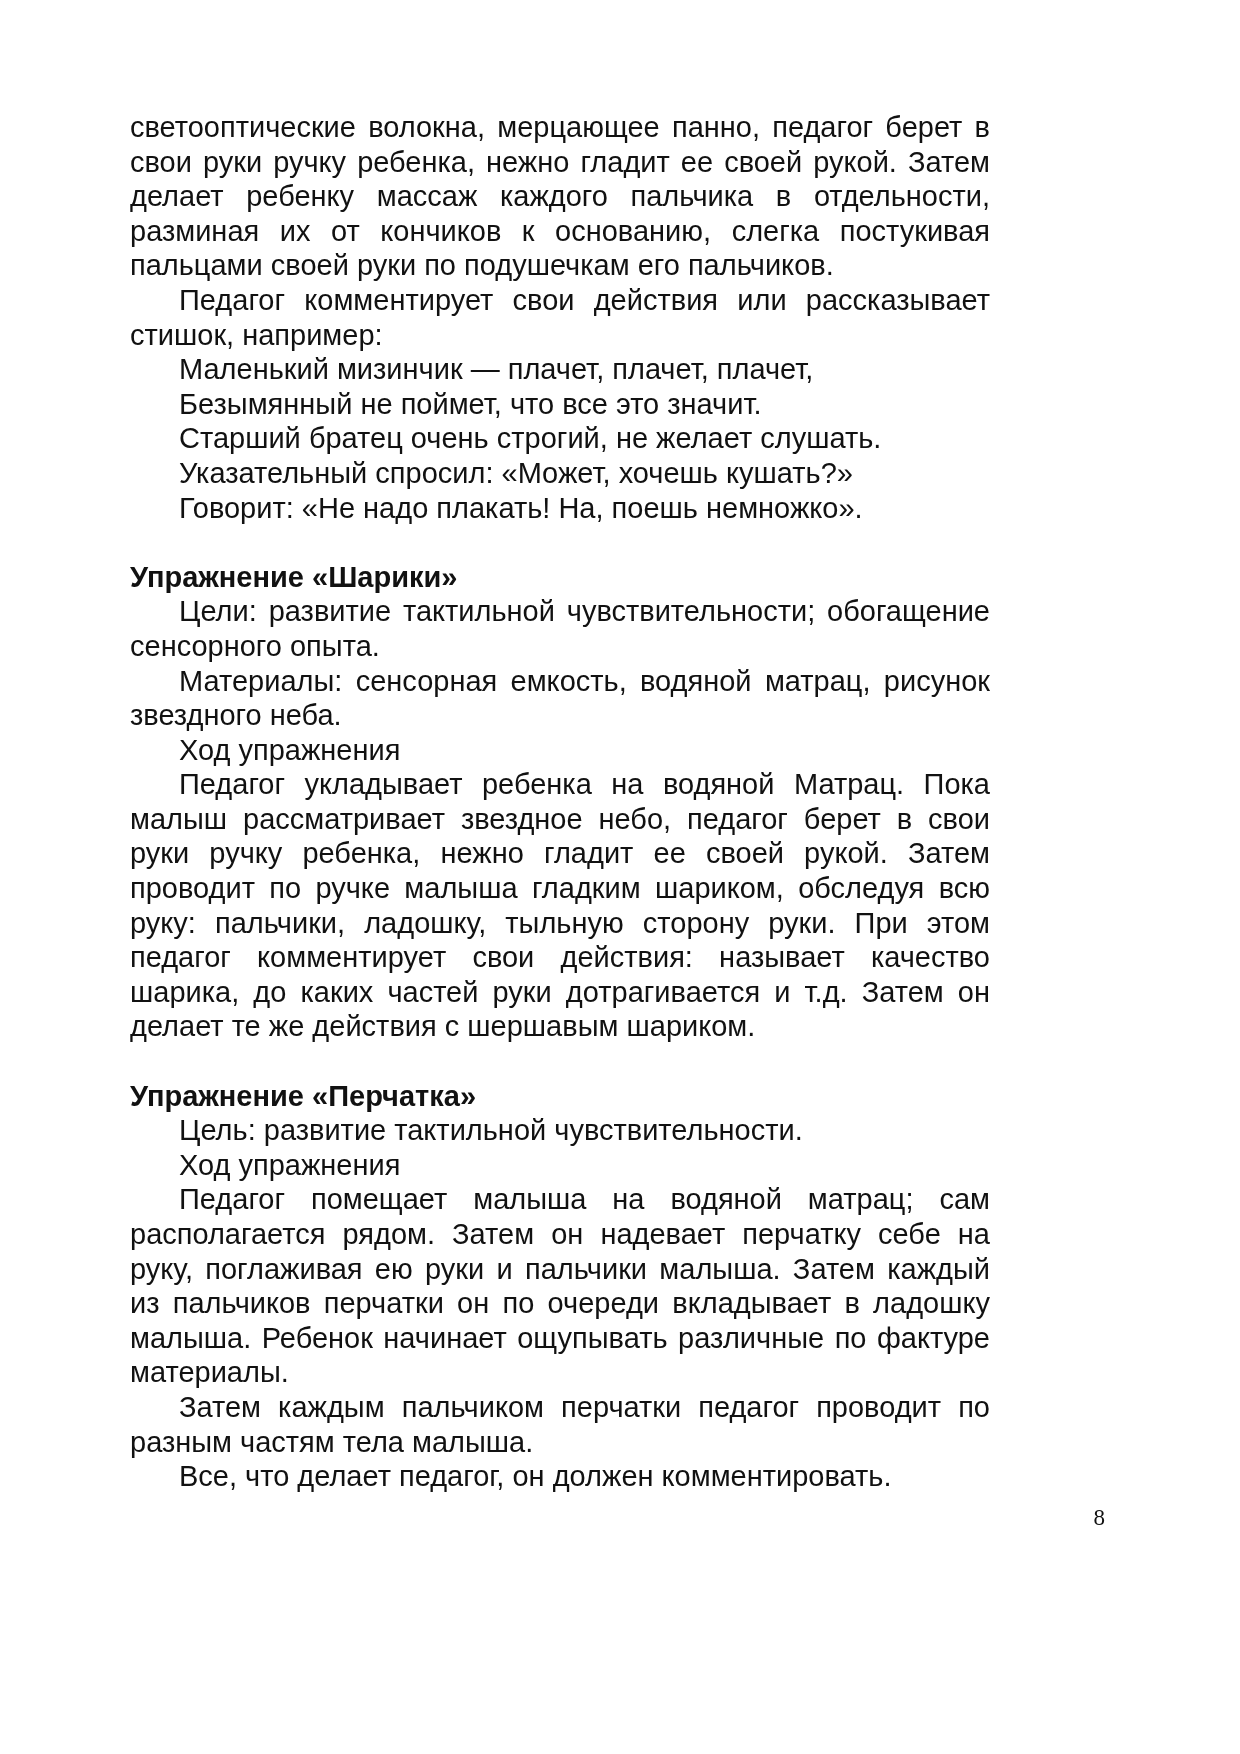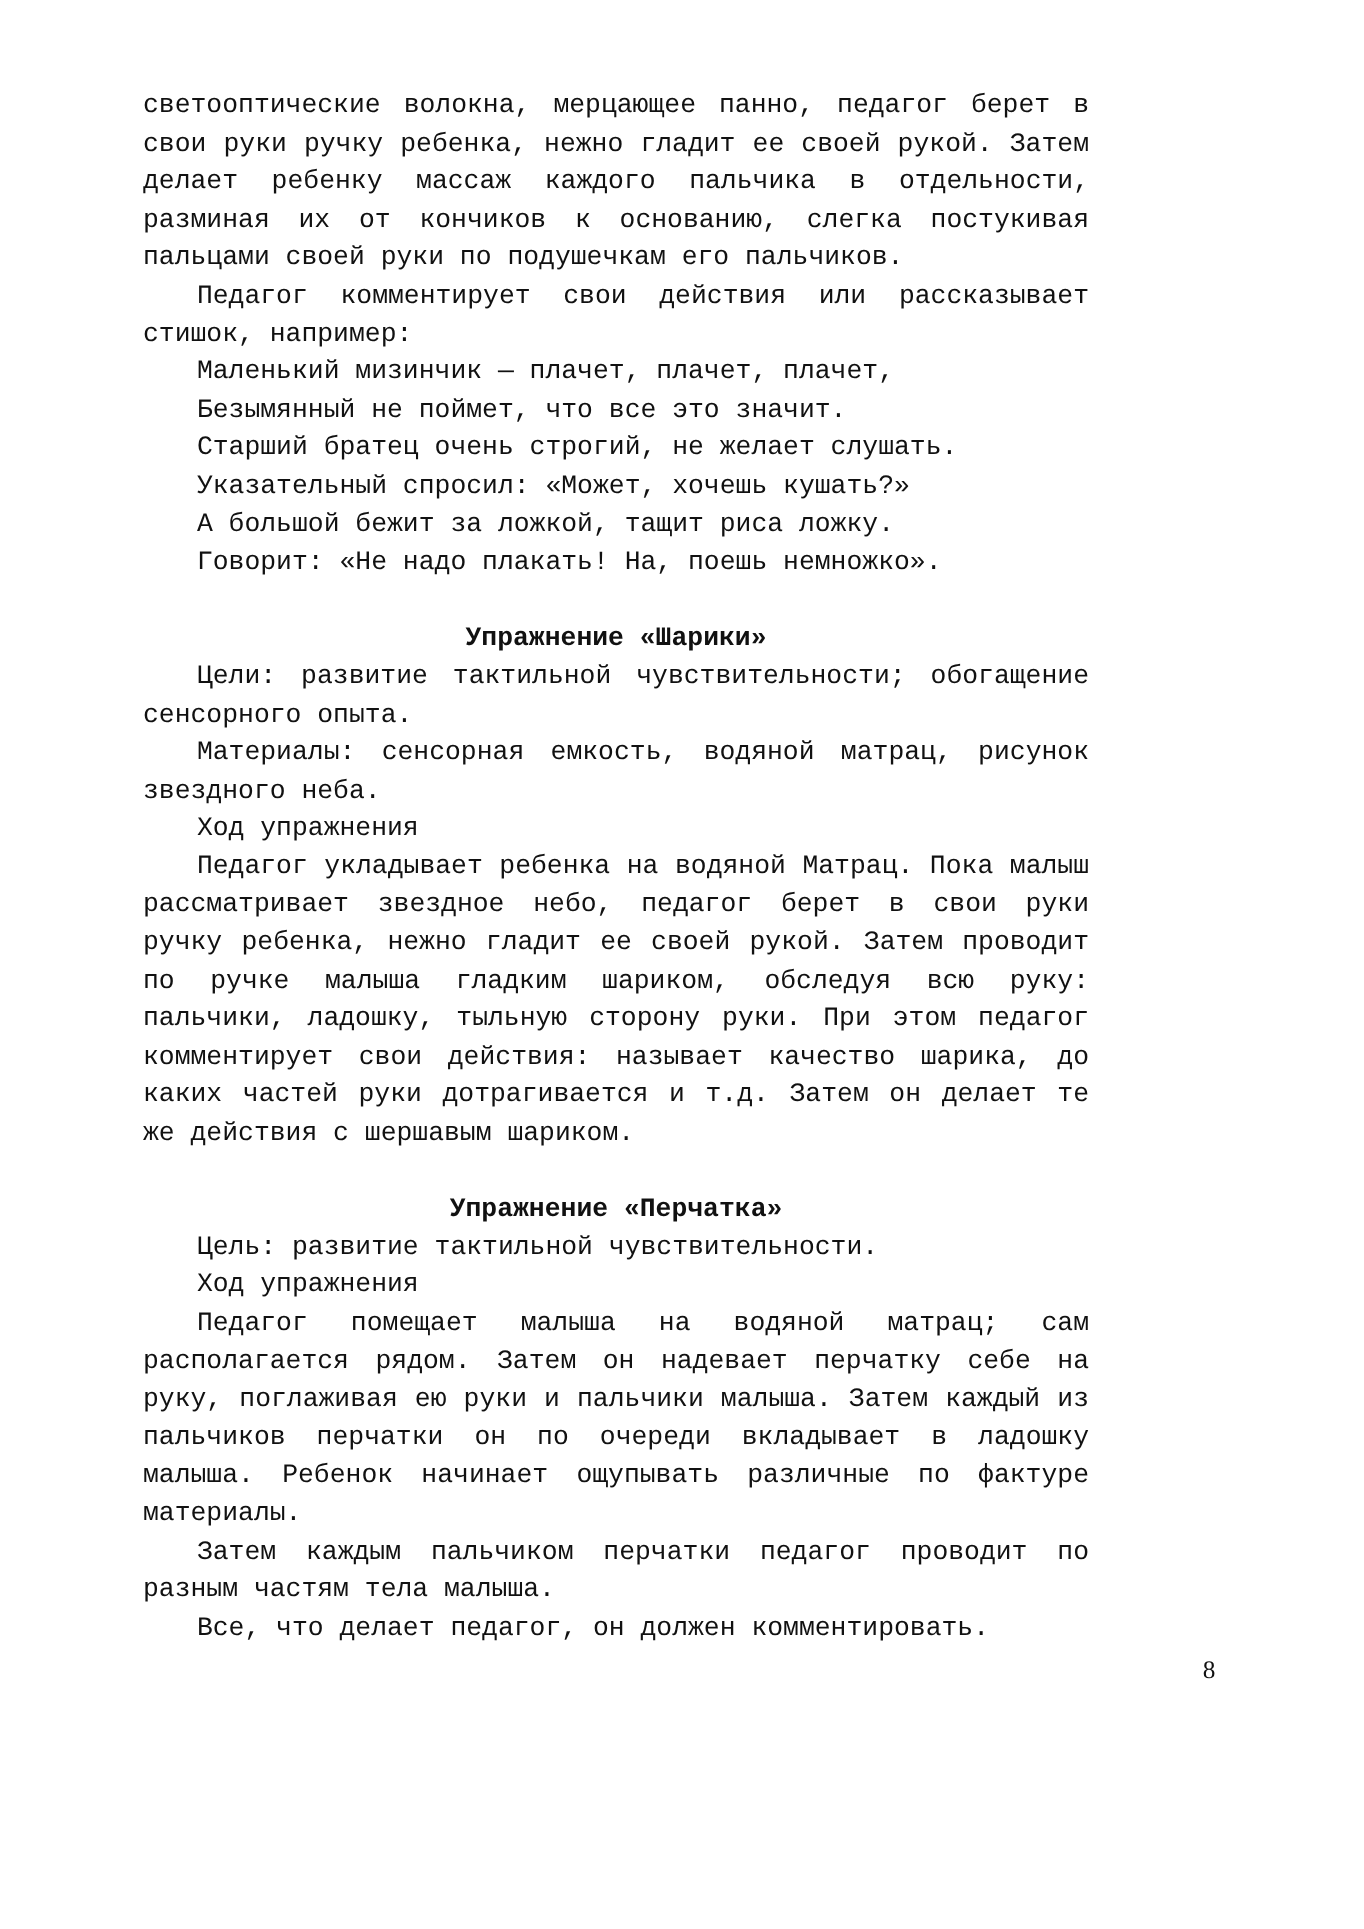--- a/index.html
+++ b/index.html
@@ -12,45 +12,45 @@
     width: 1240px;
     height: 1754px;
     background: #ffffff;
     margin: 0 auto;
     overflow: hidden;
     box-sizing: border-box;
   }
   .content {
     position: absolute;
     left: 130px;
-    top: 80px;
+    top: 110px;
     width: 860px;
-    font-family: Liberation Mono, monospace;
-    font-size: 24px;
+    font-family: Liberation Sans, sans-serif;
+    font-size: 29px;
     line-height: 34.6px;
     color: #111111;
     text-align: justify;
     text-justify: inter-word;
     -webkit-hyphens: none;
     hyphens: none;
   }
   p {
     margin: 0;
     padding: 0;
   }
   .para {
     text-indent: 49px;
     text-align: justify;
   }
   .para-noindent {
     text-indent: 0;
     text-align: justify;
   }
   .heading {
-    text-align: center;
+    text-align: left;
     text-indent: 0;
     font-weight: bold;
     margin-top: 34.6px;
     margin-bottom: 0;
   }
   .verse {
     text-indent: 0;
     margin-left: 49px;
     text-align: left;
   }
@@ -75,21 +75,20 @@
   <div class="content">
 
     <p class="para-noindent">светооптические волокна, мерцающее панно, педагог берет в свои руки ручку ребенка, нежно гладит ее своей рукой. Затем делает ребенку массаж каждого пальчика в отдельности, разминая их от кончиков к основанию, слегка постукивая пальцами своей руки по подушечкам его пальчиков.</p>
 
     <p class="para">Педагог комментирует свои действия или рассказывает стишок, например:</p>
 
     <p class="verse">Маленький мизинчик — плачет, плачет, плачет,</p>
     <p class="verse">Безымянный не поймет, что все это значит.</p>
     <p class="verse">Старший братец очень строгий, не желает слушать.</p>
     <p class="verse">Указательный спросил: «Может, хочешь кушать?»</p>
-    <p class="verse">А большой бежит за ложкой, тащит риса ложку.</p>
     <p class="verse">Говорит: «Не надо плакать! На, поешь немножко».</p>
 
     <p class="heading">Упражнение «Шарики»</p>
 
     <p class="para">Цели: развитие тактильной чувствительности; обогащение сенсорного опыта.</p>
 
     <p class="para">Материалы: сенсорная емкость, водяной матрац, рисунок звездного неба.</p>
 
     <p class="label-line">Ход упражнения</p>
 

